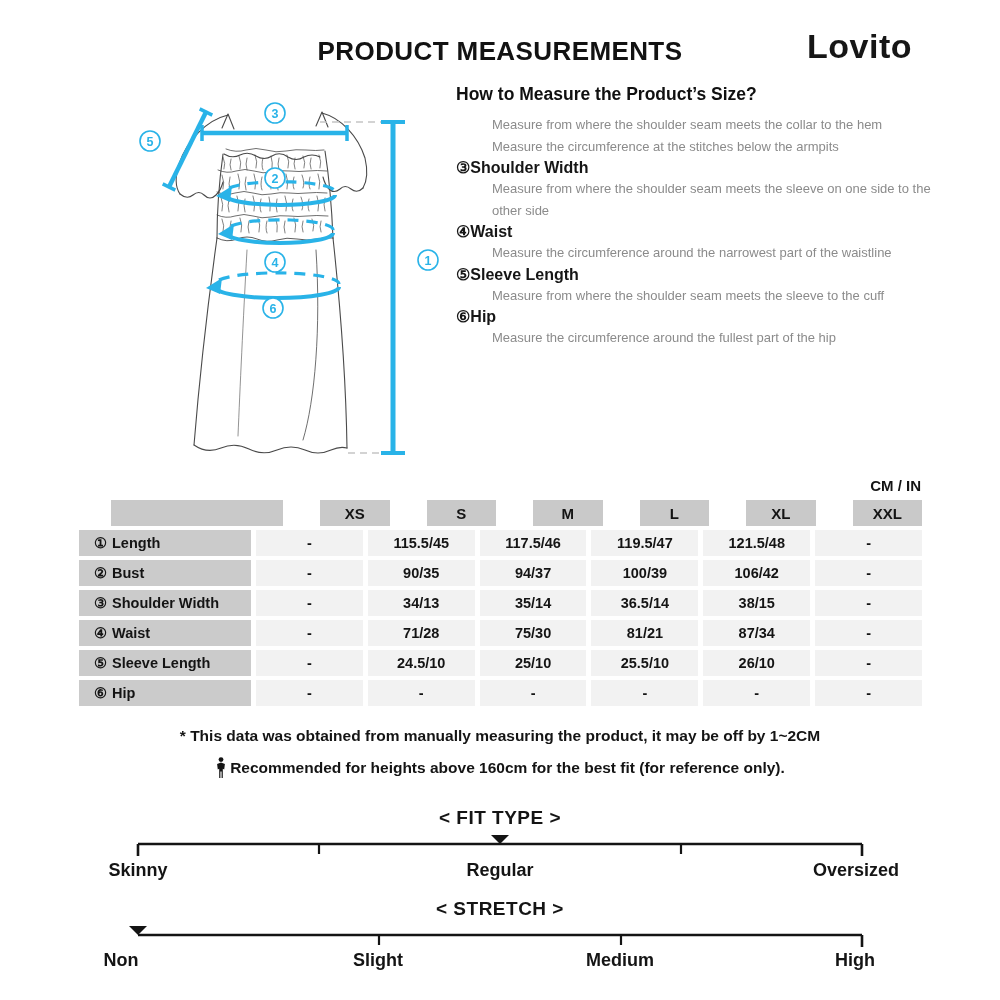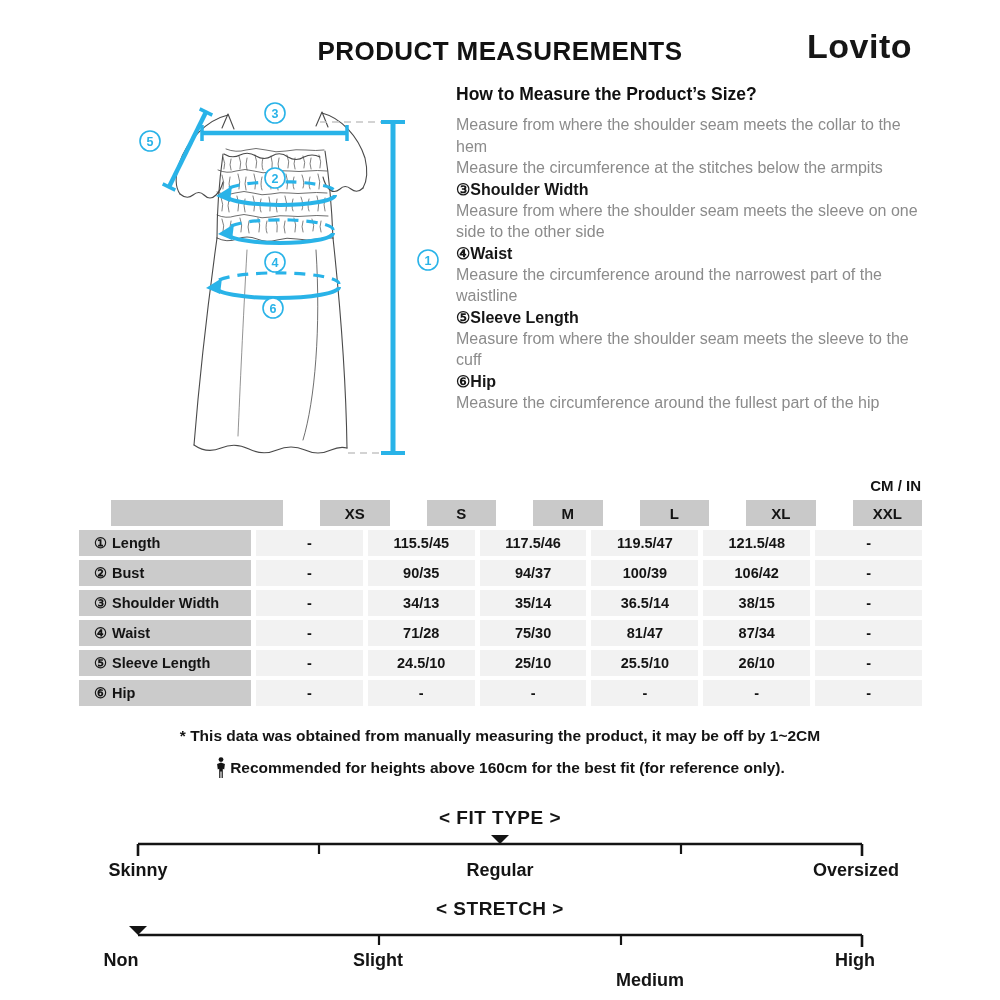--- a/index.html
+++ b/index.html
@@ -6,21 +6,21 @@
   .page{position:relative;width:1000px;height:1000px;background:#fff;overflow:hidden;
         font-family:"Liberation Sans",sans-serif;color:#141414;}
   .title{position:absolute;top:36px;left:0;width:100%;text-align:center;
          font-size:26px;font-weight:800;letter-spacing:.4px;color:#121212;}
   .brand{position:absolute;top:27px;right:88px;font-size:34px;font-weight:800;
          letter-spacing:.5px;color:#161616;}
   .diagram{position:absolute;left:95px;top:88px;}
   .howto{position:absolute;left:456px;top:84px;width:478px;}
   .howto-title{font-size:17.5px;font-weight:700;margin:0 0 9px 0;color:#101010;}
   .mi-head{font-size:16px;font-weight:700;line-height:21px;color:#161616;}
-  .mi-desc{font-size:16px;line-height:21.5px;color:#8b8b8b;}
+  .mi-desc{font-size:13px;line-height:21.5px;color:#8b8b8b;margin-left:36px;}
   .unit{position:absolute;top:477px;right:79px;font-size:15px;font-weight:700;}
   .table{position:absolute;left:79px;top:500px;width:843px;display:flex;
          flex-direction:column;gap:4px;}
   .trow{display:flex;gap:5px;height:26px;}
   .tlabel{width:172px;box-sizing:border-box;background:#cbcbcb;display:flex;
           align-items:center;padding-left:15px;font-weight:700;font-size:14.5px;gap:5px;}
   .tcell{flex:1;background:#f2f2f2;display:flex;align-items:center;justify-content:center;
          font-weight:700;font-size:14.5px;}
   .trow.hdr .tlabel,.trow.hdr .tcell{background:#c9c9c9;font-size:15px;margin-left:32px;}
   .note1{position:absolute;top:727px;left:0;width:100%;text-align:center;
@@ -198,21 +198,21 @@
       <div class="tcell">-</div>
     </div>
     <div class="trow">
       <div class="tlabel">
           <span>④</span>
           <span>Waist</span>
         </div>
       <div class="tcell">-</div>
       <div class="tcell">71/28</div>
       <div class="tcell">75/30</div>
-      <div class="tcell">81/47</div>
+      <div class="tcell">81/21</div>
       <div class="tcell">87/34</div>
       <div class="tcell">-</div>
     </div>
     <div class="trow">
       <div class="tlabel">
           <span>⑤</span>
           <span>Sleeve Length</span>
         </div>
       <div class="tcell">-</div>
       <div class="tcell">24.5/10</div>
@@ -257,16 +257,16 @@
 
   <div class="scale-title" style="top:898px;">&lt; STRETCH &gt;</div>
   <svg class="scale-svg" style="top:925px;" width="800" height="24" viewBox="0 0 800 24">
     <path d="M38,10 H762" stroke="#141414" stroke-width="2.6" fill="none"></path>
     <path d="M762,10 V22" stroke="#141414" stroke-width="2.6" fill="none"></path>
     <path d="M279,10 V20 M521,10 V20" stroke="#141414" stroke-width="2.2" fill="none"></path>
     <polygon points="29,1 47,1 38,10" fill="#141414"></polygon>
   </svg>
   <span class="scale-label" style="top:950px;left:121px;text-align:right;">Non</span>
   <span class="scale-label" style="top:950px;left:378px;">Slight</span>
-  <span class="scale-label" style="top:950px;left:650px;margin-top:20px;">Medium</span>
+  <span class="scale-label" style="top:950px;left:620px;">Medium</span>
   <span class="scale-label" style="top:950px;left:855px;">High</span>
 
 </div>
 
 </body></html>

